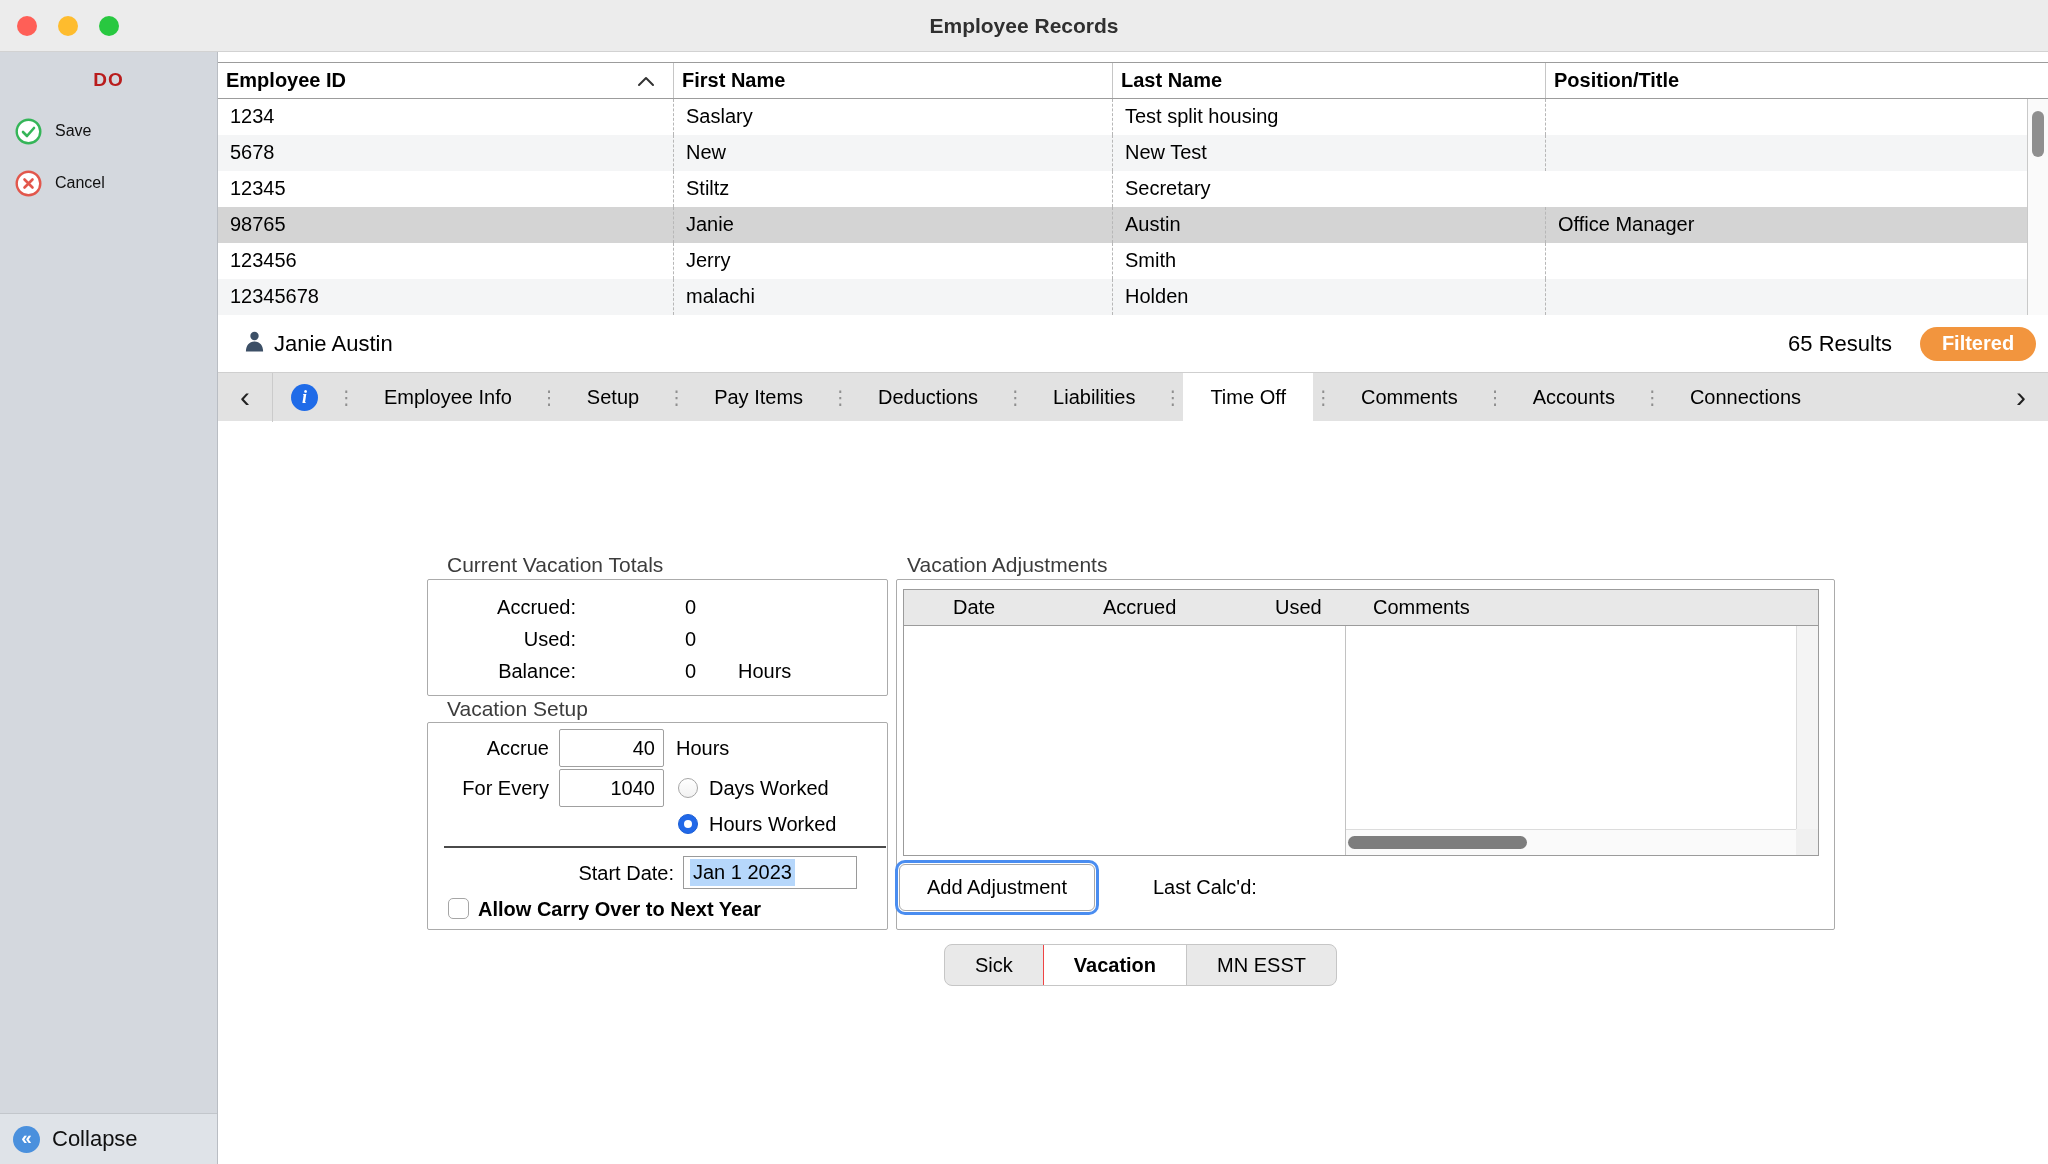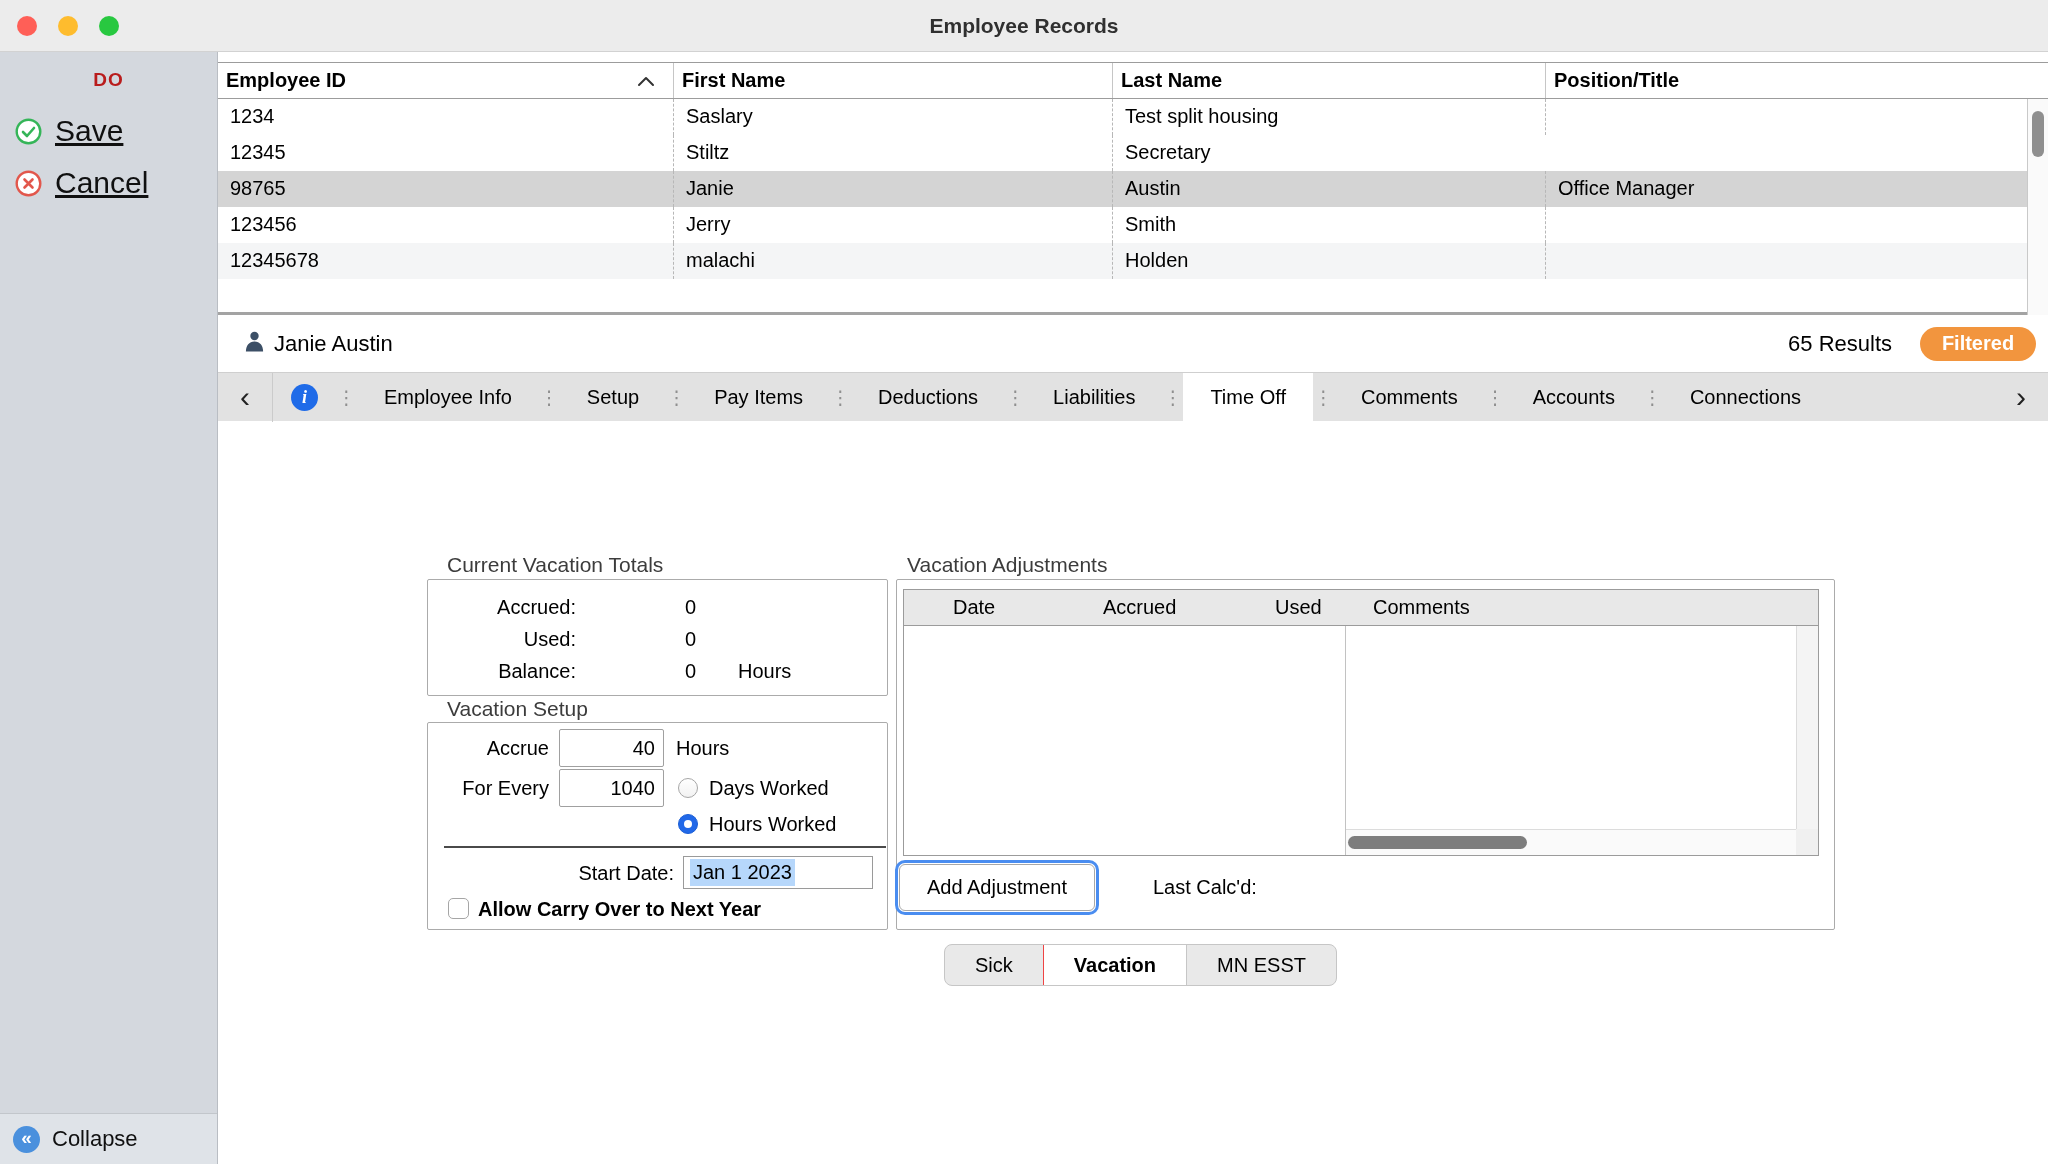--- a/index.html
+++ b/index.html
@@ -15,21 +15,21 @@
   .light.yellow { background:#febc2e; }
   .light.green { background:#28c840; }
   .win-title { position:absolute; left:0; right:0; text-align:center; font-size:21px; font-weight:700; color:#303030; }
 
   
   .sidebar { position:absolute; top:52px; left:0; width:218px; bottom:0; background:#d4d8de; border-right:1px solid #b9bdc3; }
   .sb-header { margin-top:17px; text-align:center; font-size:19px; font-weight:700; color:#b91c1c; letter-spacing:1px; }
   .sb-item { position:absolute; left:0; right:0; height:40px; display:flex; align-items:center; cursor:default; }
   .sb-item.save { top:59px; }
   .sb-item.cancel { top:111px; }
-  .sb-item .lbl { margin-left:13px; font-size:30px; color:#101010;text-decoration:underline; }
+  .sb-item .lbl { margin-left:13px; font-size:16px; color:#101010; }
   .sb-ico { margin-left:15px; width:27px; height:27px; flex:0 0 auto; }
   .collapse-bar { position:absolute; bottom:0; left:0; right:0; height:51px; background:#dfe3e8; border-top:1px solid #c2c6cb; display:flex; align-items:center; }
   .collapse-ico { margin-left:13px; width:27px; height:27px; border-radius:50%; background:#4a90dd; color:#fff; display:flex; align-items:center; justify-content:center; font-size:19px; font-weight:700; padding-bottom:2px; }
   .collapse-lbl { margin-left:12px; font-size:22px; color:#101010; }
 
   
   .main { position:absolute; left:218px; top:52px; width:1830px; bottom:0; background:#fff; }
 
   
   .thead { position:absolute; left:0; top:10px; width:1830px; height:37px; border-top:1px solid #9c9c9c; border-bottom:1px solid #9c9c9c; display:grid; grid-template-columns:456px 439px 433px 502px; background:#fff; }
@@ -73,21 +73,21 @@
   .tot-value { width:120px; text-align:right; }
   .tot-suffix { margin-left:42px; }
 
   #setup-box { left:209px; top:670px; width:461px; height:208px; }
   .su-label { position:absolute; text-align:right; font-size:20px; white-space:nowrap; }
   .su-input { position:absolute; width:105px; height:38px; border:1px solid #a0a0a0; border-radius:2px; background:#fff; font-size:20px; text-align:right; padding-right:8px; font-family:inherit; }
   .radio { position:absolute; width:20px; height:20px; border-radius:50%; border:1px solid #a6a6a6; background:linear-gradient(#ffffff,#f2f2f2); }
   .radio.on { background:#2168e8; border-color:#1c5fd6; }
   .radio.on::after { content:""; position:absolute; left:5px; top:5px; width:8px; height:8px; border-radius:50%; background:#fff; }
   .setup-divider { position:absolute; left:16px; right:1px; top:123px; height:2px; background:#4a4a4a; }
-  .date-field { position:absolute; left:255px; top:133px; width:190px; height:33px; border:1px solid #9a9a9a; background:#fff; display:flex; align-items:center; padding-left:6px; font-size:20px; }
+  .date-field { position:absolute; left:255px; top:133px; width:174px; height:33px; border:1px solid #9a9a9a; background:#fff; display:flex; align-items:center; padding-left:6px; font-size:20px; }
   .sel-text { background:#b6d7fb; padding:2px 3px; }
   .checkbox { position:absolute; left:20px; top:175px; width:21px; height:21px; border:1px solid #a6a6a6; border-radius:5px; background:#fff; }
 
   #adj-box { left:678px; top:527px; width:939px; height:351px; }
   .adj-table { position:absolute; left:6px; top:9px; width:916px; height:267px; border:1px solid #9b9b9b; background:#fff; }
   .adj-head { position:relative; height:36px; background:#e8e8e8; border-bottom:1px solid #9b9b9b; font-size:20px; }
   .adj-head span { position:absolute; line-height:35px; white-space:nowrap; }
   .adj-col-date { left:49px; } .adj-col-accrued { left:199px; } .adj-col-used { left:371px; } .adj-col-comments { left:469px; }
   .comments-area { position:absolute; left:441px; top:36px; right:0; bottom:0; border-left:1px solid #c2c2c2; background:#fff; }
   .adj-vscroll { position:absolute; top:0; right:0; width:22px; bottom:26px; background:#f4f4f4; border-left:1px solid #dcdcdc; }
@@ -159,20 +159,26 @@
       </div>
   </div>
 
   <div class="tbody">
     <div class="trow">
       <div class="td">1234</div>
       <div class="td">Saslary</div>
       <div class="td">Test split housing</div>
       <div class="td"></div>
     </div>
+    <div class="trow alt">
+      <div class="td">5678</div>
+      <div class="td">New</div>
+      <div class="td">New Test</div>
+      <div class="td"></div>
+    </div>
     <div class="trow">
       <div class="td">12345</div>
       <div class="td">Stiltz</div>
       <div class="td">Secretary</div>
     </div>
     <div class="trow selected">
       <div class="td">98765</div>
       <div class="td">Janie</div>
       <div class="td">Austin</div>
       <div class="td">Office Manager</div>

